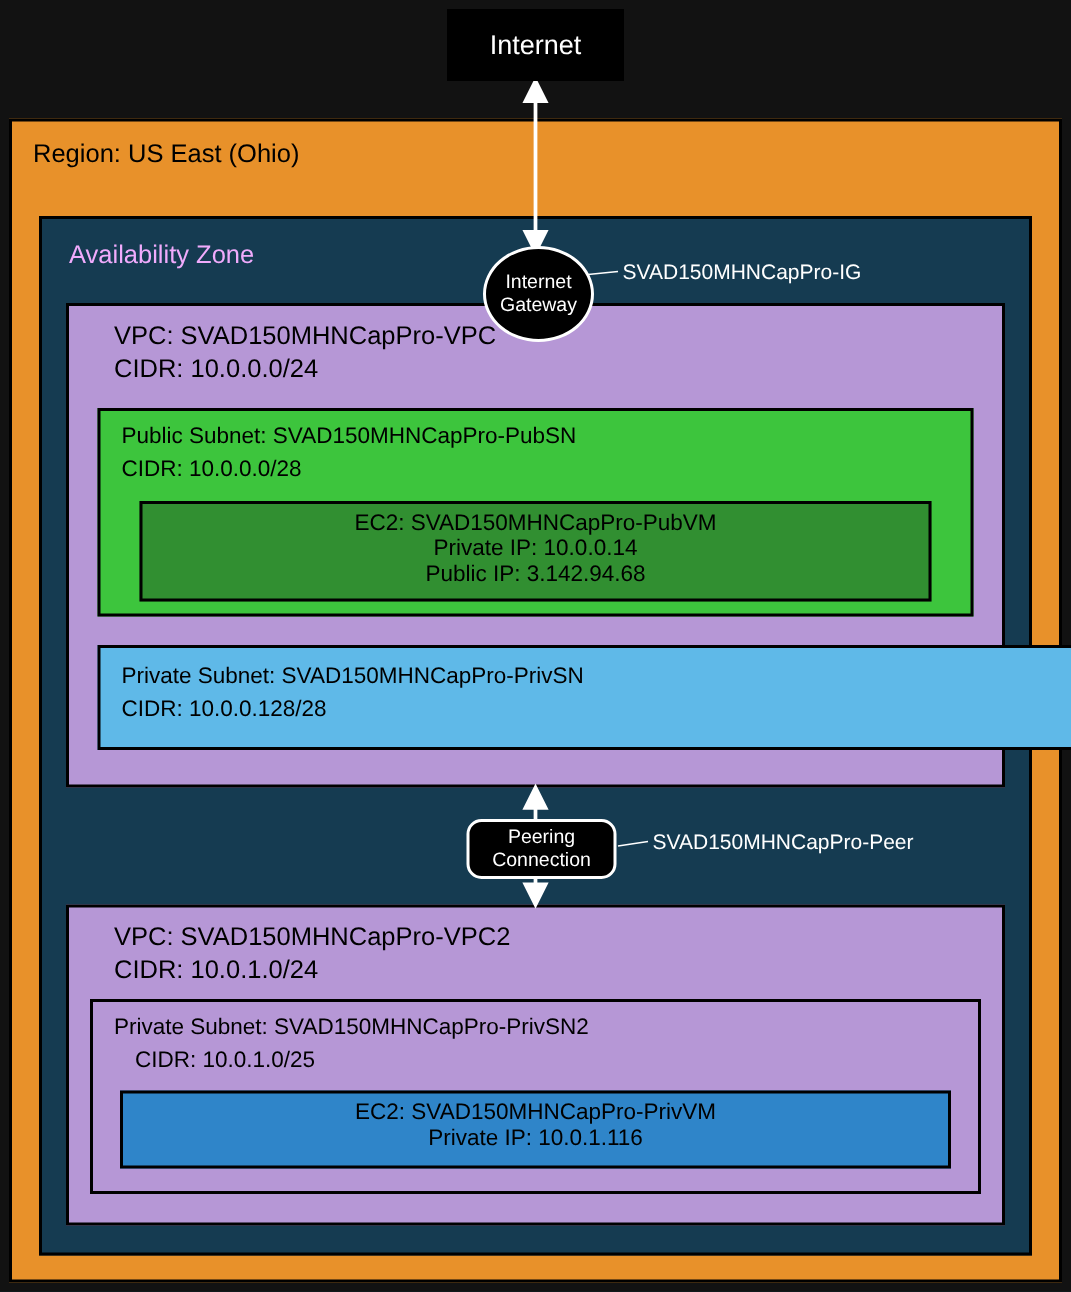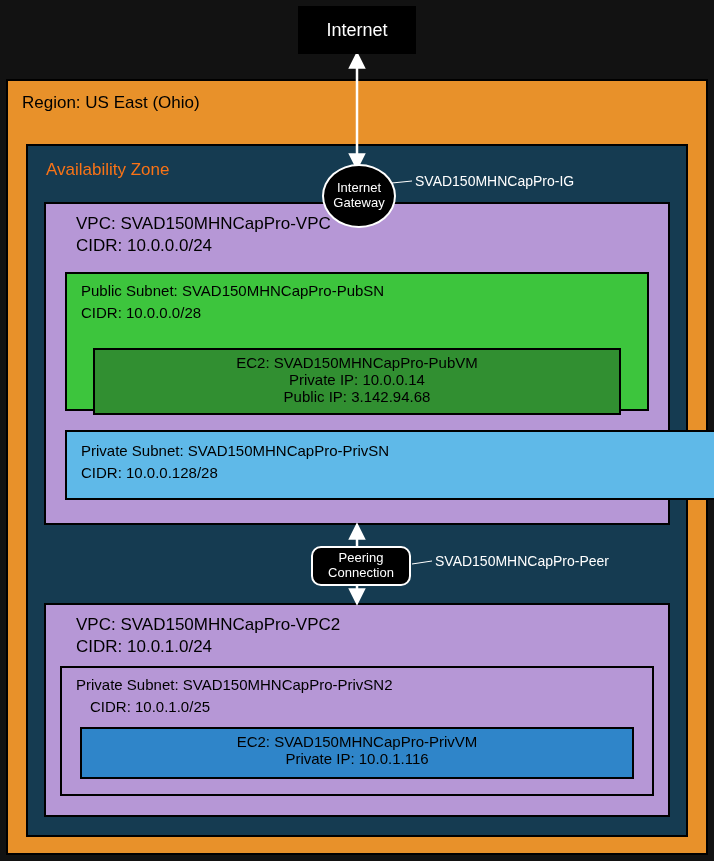--- a/index.html
+++ b/index.html
@@ -42,21 +42,21 @@
     font-size: 17px;
   }
   .az {
     background: #153b51;
     border: 2px solid #000;
   }
   .az-label {
     position: absolute;
     left: 18px;
     top: 14px;
-    color: #f97316;
+    color: #f0abfc;
     font-size: 17px;
   }
   .vpc {
     background: #b697d6;
     border: 2px solid #000;
   }
   .vpc-line { font-size: 17px; margin-left: 16px; }
   .pub-subnet {
     background: #3dc53d;
     border: 2px solid #000;
@@ -137,21 +137,21 @@
   <div class="box vpc" style="left:44px; top:202px; width:626px; height:323px;">
     <div class="txt vpc-line" style="left:14px; top:10px;">VPC: SVAD150MHNCapPro-VPC</div>
     <div class="txt vpc-line" style="left:14px; top:32px;">CIDR: 10.0.0.0/24</div>
   </div>
 
   <div class="box pub-subnet" style="left:65px; top:272px; width:584px; height:139px;">
     <div class="txt sub-line" style="left:14px; top:8px;">Public Subnet: SVAD150MHNCapPro-PubSN</div>
     <div class="txt sub-line" style="left:14px; top:30px;">CIDR: 10.0.0.0/28</div>
   </div>
 
-  <div class="box ec2-pub" style="left:93px; top:348px; width:528px; height:67px;">
+  <div class="box ec2-pub" style="left:93px; top:334px; width:528px; height:67px;">
     <div>EC2: SVAD150MHNCapPro-PubVM</div>
     <div>Private IP: 10.0.0.14</div>
     <div>Public IP: 3.142.94.68</div>
   </div>
 
   <div class="box priv-subnet" style="left:65px; top:430px; width:705px; height:70px;">
     <div class="txt sub-line" style="left:14px; top:10px;">Private Subnet: SVAD150MHNCapPro-PrivSN</div>
     <div class="txt sub-line" style="left:14px; top:32px;">CIDR: 10.0.0.128/28</div>
   </div>
 

